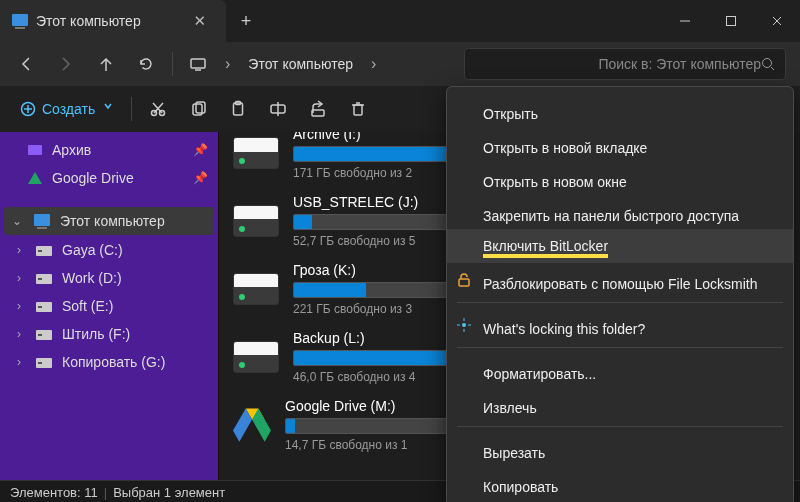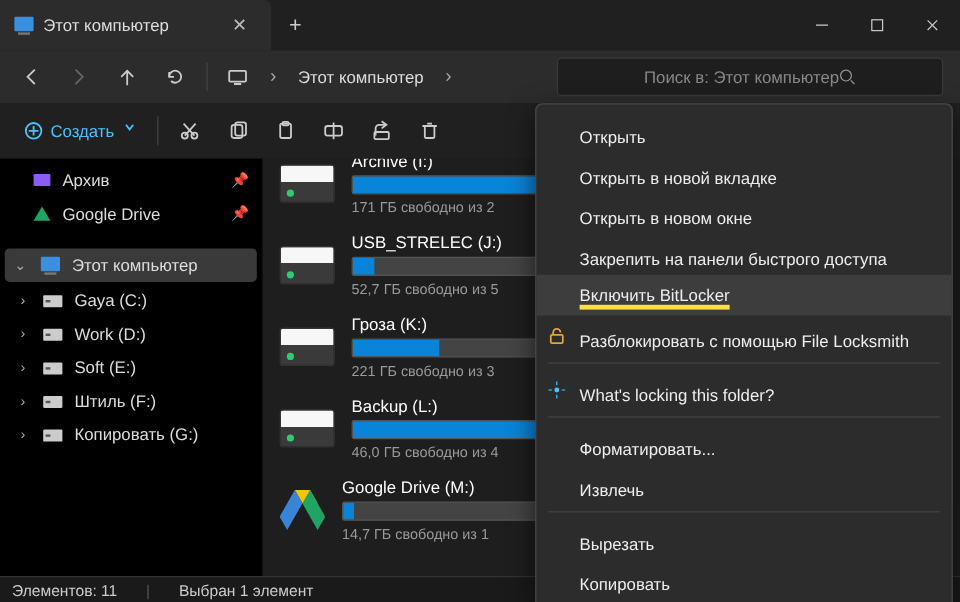--- a/index.html
+++ b/index.html
@@ -90,21 +90,21 @@
     flex: 1 1 auto;
     max-width: 300px;
     height: 30px;
     background: #1e1e1e;
     border: 1px solid #3a3a3a;
     border-radius: 4px;
     margin-right: 8px;
     display: flex; align-items: center;
     padding: 0 10px;
     color: #888;
-    justify-content: center;
+    justify-content: flex-end;
   }
   
   .toolbar {
     height: 46px;
     background: #202020;
     display:flex; align-items:center;
     padding: 0 8px;
     gap: 0;
   }
   .tbtn {
@@ -124,21 +124,21 @@
   
   .body {
     position: relative;
     height: 348px;
     background: #1e1e1e;
     display: flex;
     overflow: hidden;
   }
   .sidebar {
     width: 218px;
-    background: #000000;
+    background: #4c1d95;
     border-right: 1px solid #111;
     padding: 4px 0;
     font-size: 14px;
   }
   .sbitem {
     display:flex; align-items:center; gap:10px;
     padding: 6px 10px 6px 28px;
     color:#ddd;
   }
   .sbitem.sel {
@@ -199,21 +199,21 @@
 
   
   .status {
     height: 22px;
     background:#1a1a1a;
     border-top:1px solid #333;
     display:flex; align-items:center;
     padding:0 10px;
     font-size:13px;
     color:#ccc;
-    gap: 24px;
+    gap: 6px;
   }
   .status .ssep { color:#555; }
   .watermark {
     position:absolute;
     right:10px; bottom:26px;
     color:#bbb; font-size:18px;
     opacity:.85;
     pointer-events:none;
   }
 

